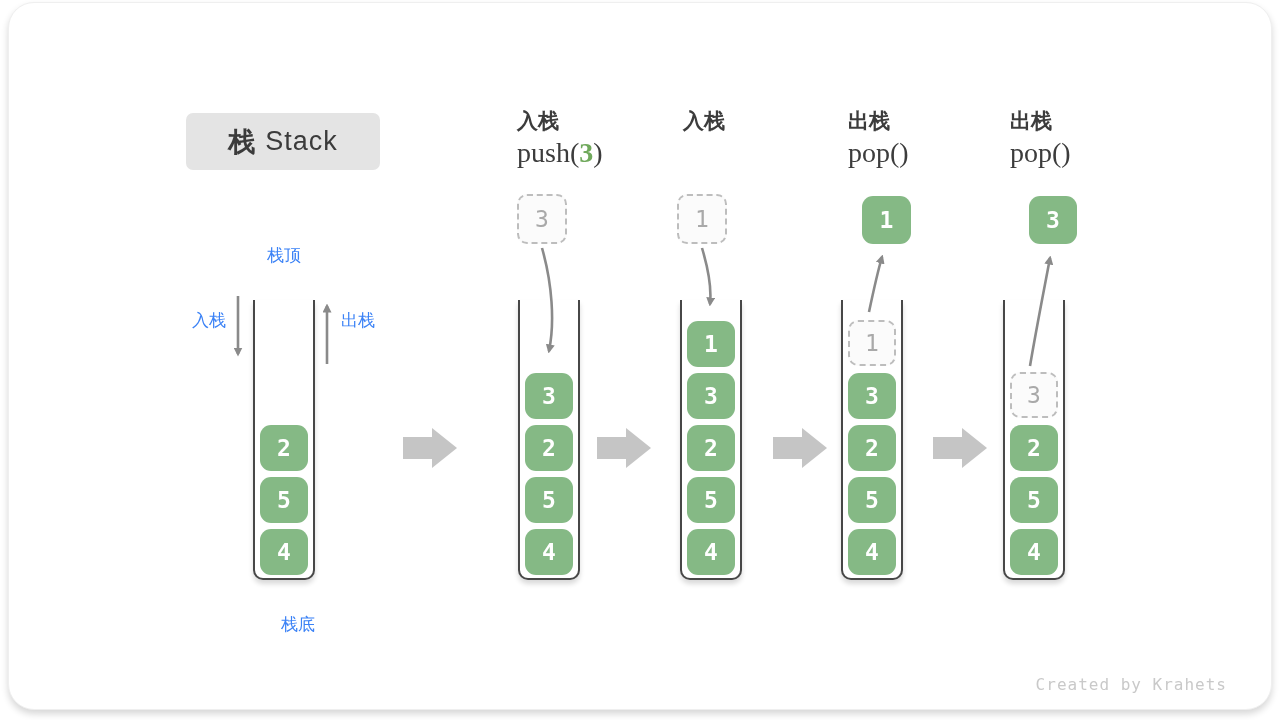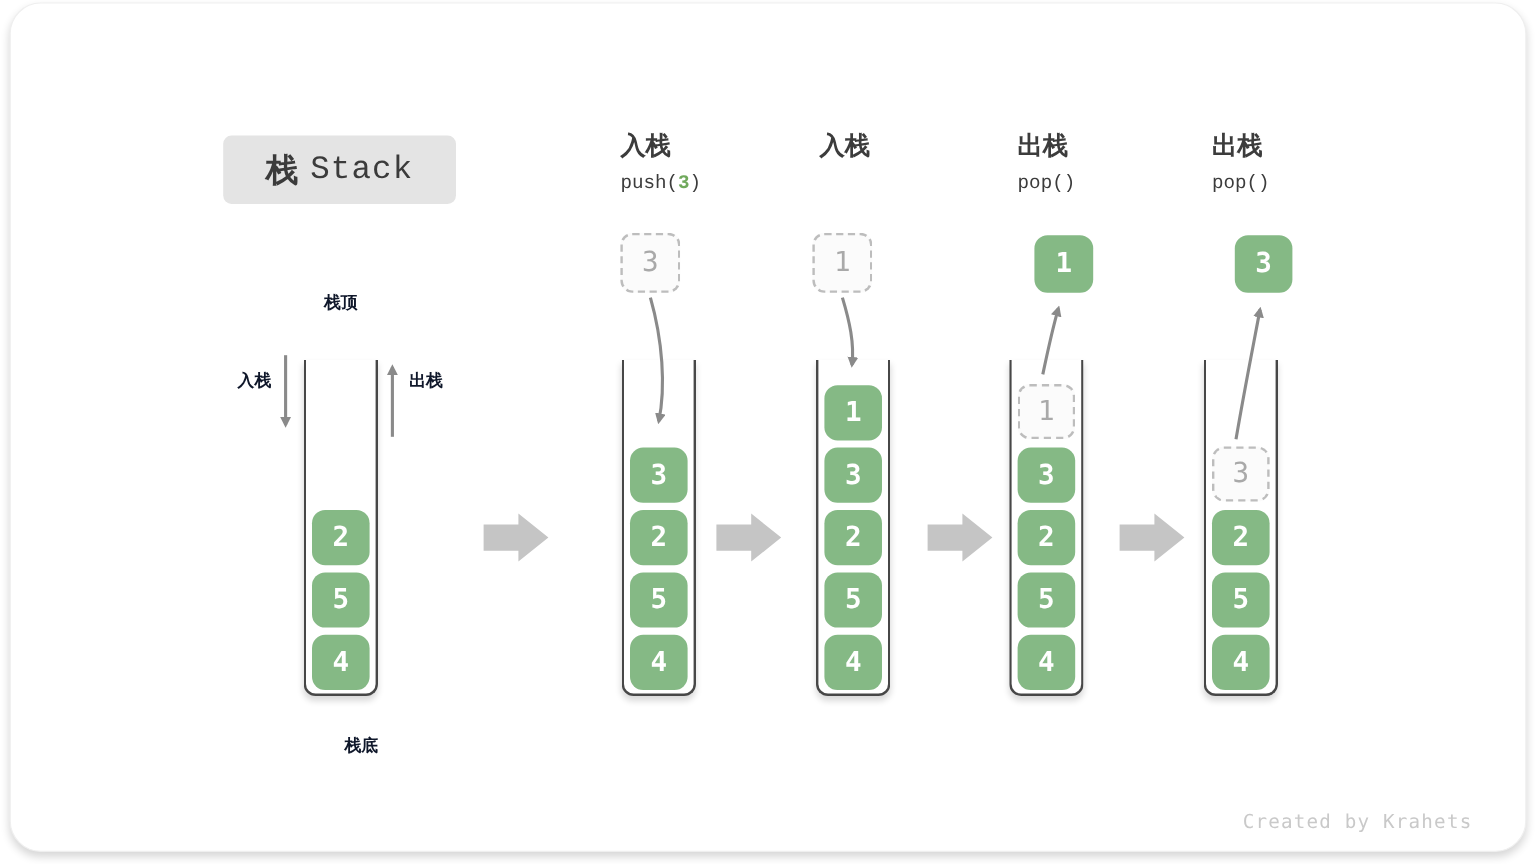--- a/index.html
+++ b/index.html
@@ -15,30 +15,30 @@
   .abs { position: absolute; }
 
   
   .title-box {
     position: absolute; left: 186px; top: 113px; width: 194px; height: 57px;
     background: #e4e4e4; border-radius: 7px;
     display: flex; align-items: center; justify-content: center; gap: 10px;
     color: #3b3b3b;
   }
   .title-zh { font-size: 27px; font-weight: bold; }
-  .title-en { font-size: 27px; font-family: Liberation Mono, monospace; letter-spacing: 1px; color: #3b3b3b; text-align: right; }
+  .title-en { font-size: 27px; font-family: Liberation Sans, sans-serif; letter-spacing: 1px; color: #3b3b3b; text-align: right; }
 
   
   .op-header { position: absolute; top: 106px; width: 150px; color: #3c3c3c; }
   .op-name { font-size: 21px; font-weight: bold; line-height: 30px; }
-  .op-code { font-size: 16px; font-family: Liberation Mono, monospace; line-height: 34px; }
+  .op-code { font-size: 28px; font-family: Liberation Serif, serif; line-height: 34px; }
   .op-arg { color: #70a95c; font-weight: bold; }
 
   
-  .zh-label { font-size: 14px; font-weight: bold; color: #0f172a; }
+  .zh-label { font-size: 17px; font-weight: normal; color: #3b82f6; }
 
   
   .stack-container {
     position: absolute; top: 300px; width: 62px; height: 280px;
     border: 2px solid #474747; border-top: none;
     border-radius: 0 0 10px 10px; background: #ffffff;
     box-shadow: 0 4px 5px rgba(0,0,0,0.15);
   }
 
   

